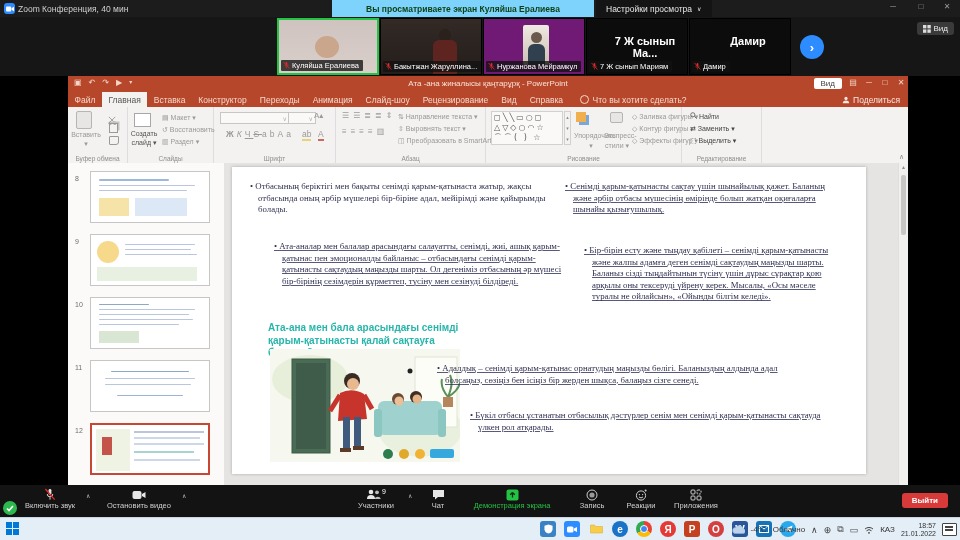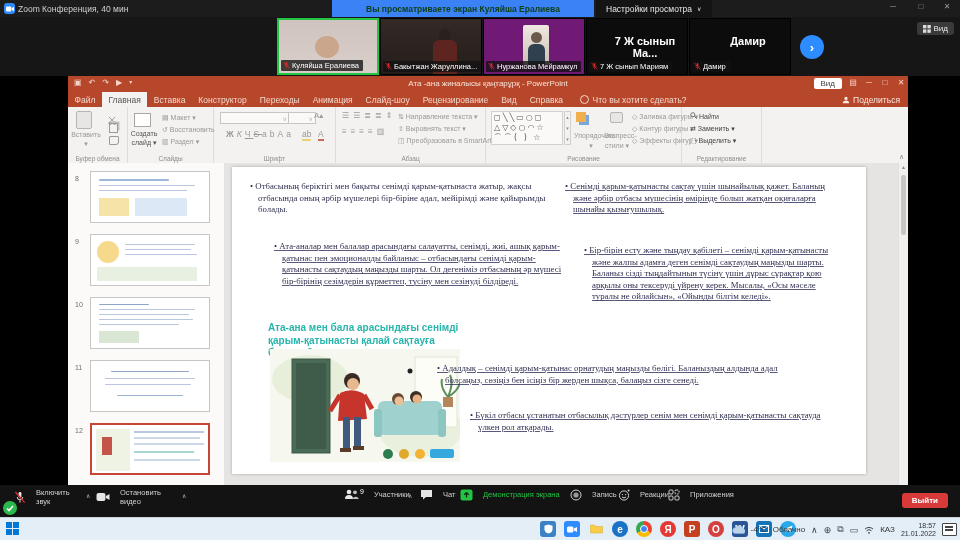--- a/index.html
+++ b/index.html
@@ -3,21 +3,21 @@
 <meta charset="utf-8">
 <style>
   html,body{margin:0;padding:0;}
   body{width:960px;height:540px;background:#000;font-family:"Liberation Sans",sans-serif;position:relative;overflow:hidden;-webkit-font-smoothing:antialiased;}
   .abs{position:absolute;}
   
   #topbar{left:0;top:0;width:960px;height:17px;background:#1c1c1c;color:#cfcfcf;font-size:8.5px;}
   #topbar .ttl{left:18px;top:4px;}
   .zshield{left:4px;top:3px;width:11px;height:11px;background:#2d8cff;border-radius:3px;}
   .zshield svg{position:absolute;left:1.5px;top:2.5px;}
-  #banner{left:332px;top:0;width:262px;height:17px;background:#3b82f6;color:#0d3f12;font-weight:bold;font-size:8.5px;display:flex;align-items:center;justify-content:center;}
+  #banner{left:332px;top:0;width:262px;height:17px;background:#7dd3fc;color:#0d3f12;font-weight:bold;font-size:8.5px;display:flex;align-items:center;justify-content:center;}
   #viewset{left:596px;top:0;height:17px;background:#141414;color:#e6e6e6;font-size:8.5px;display:flex;align-items:center;padding:0 10px;gap:5px;}
   .winctl{top:2px;color:#9a9a9a;font-size:8px;width:14px;text-align:center;}
   
   #strip{left:0;top:17px;width:960px;height:59px;background:#161616;}
   .tile{position:absolute;top:1px;width:102px;height:57px;background:#0d0d0d;border:1px solid #000;box-sizing:border-box;overflow:hidden;}
   .tile.active{border:2px solid #23c343;}
   .chip{position:absolute;left:2px;bottom:2px;background:rgba(18,18,18,.78);color:#fff;font-size:7.5px;padding:1px 4px 1px 2px;display:flex;align-items:center;gap:2px;border-radius:1px;white-space:nowrap;max-width:94px;overflow:hidden;}
   .bigname{position:absolute;left:0;right:0;top:16px;text-align:center;color:#fff;font-weight:bold;font-size:11px;margin-left:16px;}
   .vbg1{background:linear-gradient(#8f8f8d,#a8a8a4);}
   .vbg2{background:linear-gradient(#cfc3bf,#d9cfc9);}
@@ -63,21 +63,21 @@
   #editor{position:absolute;left:156px;top:0;width:684px;height:100%;background:#e6e4e2;}
   #slide{position:absolute;left:8px;top:4px;width:634px;height:307px;background:#fff;box-shadow:0 0 3px rgba(0,0,0,.25);}
   .ink{font-family:"Liberation Serif",serif;color:#2f2f50;font-size:8.8px;line-height:1.32;}
   .und{text-decoration:underline;text-decoration-color:rgba(47,47,90,.8);text-underline-offset:1px;}
   .bullethang{padding-left:8px;text-indent:-8px;}
   .greenhead{font-weight:bold;color:#28b6ac;font-size:10px;line-height:1.25;}
   #vsb{position:absolute;right:0;top:0;width:9px;height:100%;background:#f1f0ef;border-left:1px solid #e1dfdd;font-size:6px;color:#8f8d8b;text-align:center;}
   #vsb .vthumb{position:absolute;left:2px;top:12px;width:5px;height:60px;background:#c8c6c4;border-radius:2px;}
   
   #zbottom{left:0;top:485px;width:960px;height:32px;background:#131313;}
-  .zitem{position:absolute;top:3px;display:flex;align-items:center;color:#d0d0d0;font-size:7.5px;gap:10px;}
+  .zitem{position:absolute;top:3px;display:flex;flex-direction:column;align-items:center;color:#d0d0d0;font-size:7.5px;gap:0;}
   .zitem .ico{height:13px;display:flex;align-items:center;justify-content:center;}
   .chev{position:absolute;top:4px;color:#bdbdbd;font-size:6px;}
   .green{color:#23c343;}
   #leave{position:absolute;right:12px;top:8px;background:#d83a3a;color:#fff;font-size:8px;font-weight:bold;padding:3px 10px;border-radius:3px;}
   .pcount{font-size:7px;color:#fff;margin-left:1px;position:relative;top:-3px;}
   
   #taskbar{left:0;top:517px;width:960px;height:23px;background:#e4eef7;border-top:1px solid #c9d6e2;}
   .winlogo{left:6px;top:4px;width:14px;height:14px;display:grid;grid-template-columns:6px 6px;grid-template-rows:6px 6px;gap:1px;}
   .winlogo div{background:#0078d7;}
   #tk-icons{position:absolute;left:540px;top:3px;display:flex;gap:8px;align-items:center;}

